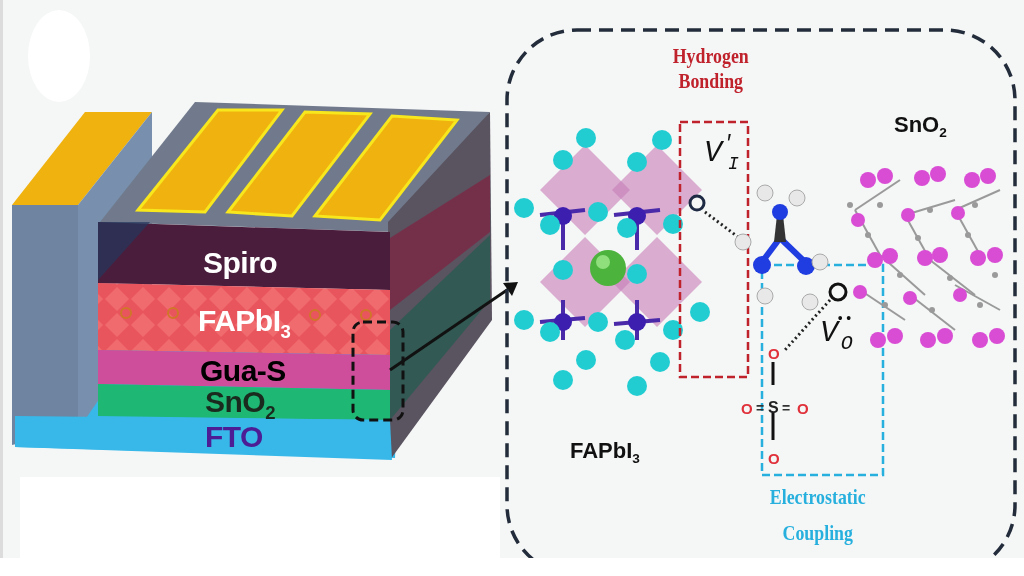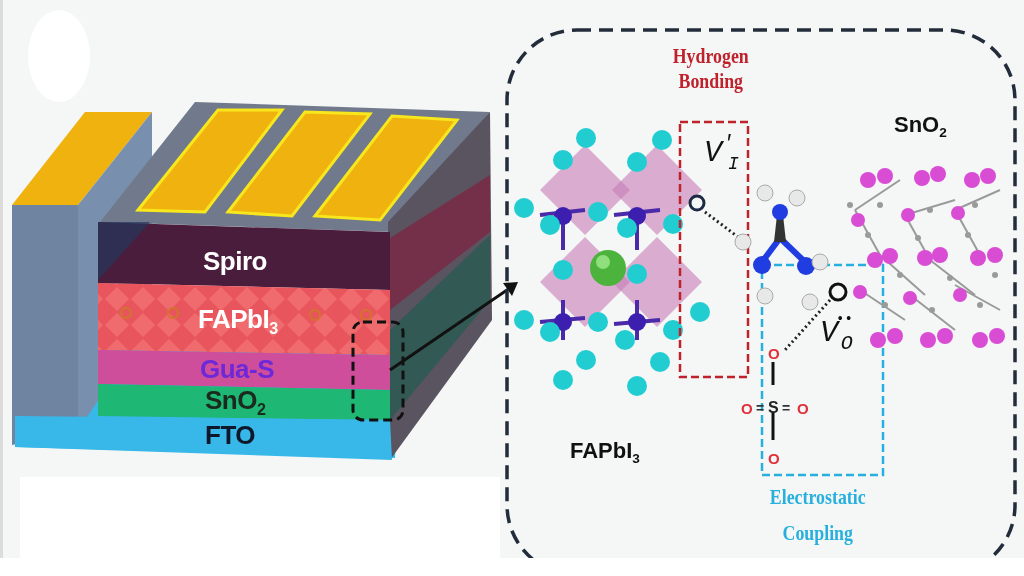--- a/index.html
+++ b/index.html
@@ -8,21 +8,21 @@
       background: #f5f6f6;
       font-family: "Liberation Sans", sans-serif;
       position: relative;
     }
     .stage { position: absolute; left: 0; top: 0; width: 1024px; height: 576px; }
     .bottom-white { position: absolute; left: 20px; top: 477px; width: 480px; height: 83px; background: #ffffff; }
     .bottom-strip { position: absolute; left: 0; top: 558px; width: 1024px; height: 18px; background: #ffffff; }
     .left-edge { position: absolute; left: 0; top: 0; width: 3px; height: 558px; background: #dcdcdc; }
     .blob { position: absolute; left: 28px; top: 10px; width: 62px; height: 92px; border-radius: 50%; background: #ffffff; }
     .lbl { position: absolute; white-space: nowrap; }
-    .layer-lbl { font-weight: bold; font-size: 26px; letter-spacing: -0.5px; }
+    .layer-lbl { font-weight: bold; font-size: 30px; letter-spacing: -0.5px; }
     .sub { font-size: 0.62em; position: relative; top: 0.35em; }
     .hb { color: #c0222c; font-family: "Liberation Serif", serif; font-weight: bold; font-size: 21px; text-align: center; line-height: 25px; transform: scaleX(0.85); transform-origin: left top; }
     .ec { color: #27b0de; font-family: "Liberation Serif", serif; font-weight: bold; font-size: 21px; text-align: center; line-height: 36px; transform: scaleX(0.85); transform-origin: left top; }
     .vsym { font-family: Liberation Mono, monospace; font-style: italic; font-size: 30px; color: #111; }
     .chem { font-weight: bold; font-size: 22px; color: #111; }
     .o-red { color: #e0303a; font-size: 15px; font-weight: bold; }
   </style>
 </head>
 <body>
 
@@ -200,23 +200,23 @@
         <circle cx="928" cy="340" r="8"></circle>
           <circle cx="945" cy="336" r="8"></circle>
         <circle cx="980" cy="340" r="8"></circle>
           <circle cx="997" cy="336" r="8"></circle>
       </g>
     </g>
   </svg>
 
   <div class="lbl layer-lbl" style="left:203px;top:246px;color:#ffffff"><span>Spiro</span></div>
   <div class="lbl layer-lbl" style="left:198px;top:304px;color:#ffffff"><span>FAPbI</span><span class="sub">3</span></div>
-  <div class="lbl layer-lbl" style="left:200px;top:354px;color:#6d28d9"><span>Gua-S</span></div>
+  <div class="lbl layer-lbl" style="left:200px;top:354px;color:#000000"><span>Gua-S</span></div>
   <div class="lbl layer-lbl" style="left:205px;top:385px;color:#1a2a1e"><span>SnO</span><span class="sub">2</span></div>
-  <div class="lbl layer-lbl" style="left:205px;top:420px;color:#0f172a"><span>FTO</span></div>
+  <div class="lbl layer-lbl" style="left:205px;top:420px;color:#4c1d95"><span>FTO</span></div>
 
   <div class="lbl hb" style="left:664px;top:44px;width:110px">
     <div>Hydrogen</div>
     <div>Bonding</div>
   </div>
   <div class="lbl vsym" style="left:704px;top:136px"><span>V</span><span style="font-size:20px;position:relative;top:-12px">′</span><span style="font-size:18px;position:relative;top:8px;left:-6px">I</span></div>
   <div class="lbl chem" style="left:894px;top:112px"><span>SnO</span><span class="sub">2</span></div>
   <div class="lbl vsym" style="left:820px;top:316px"><span>V</span><span style="font-size:14px;position:relative;top:-18px;left:-2px;font-style:normal">••</span><span style="font-size:20px;position:relative;top:8px;left:-14px">O</span></div>
   <div class="lbl chem" style="left:570px;top:438px"><span>FAPbI</span><span class="sub">3</span></div>
 

